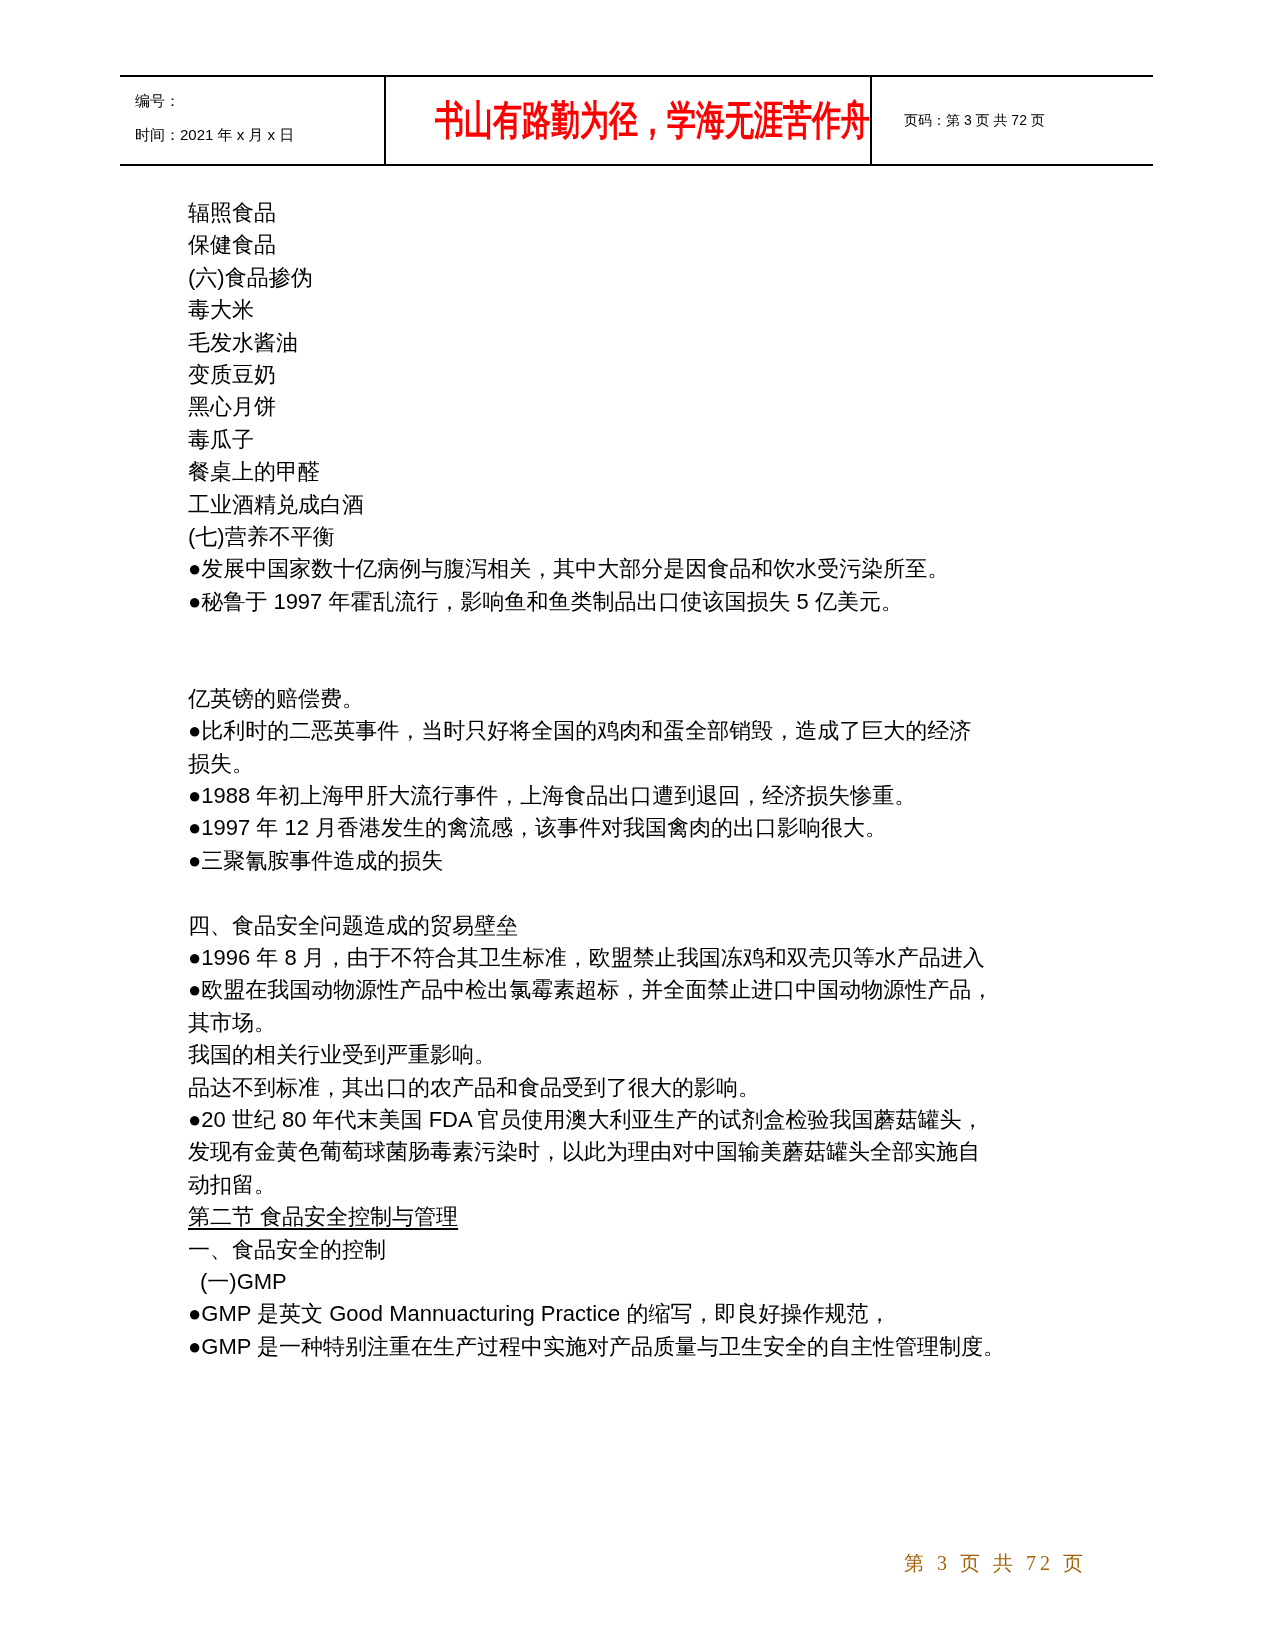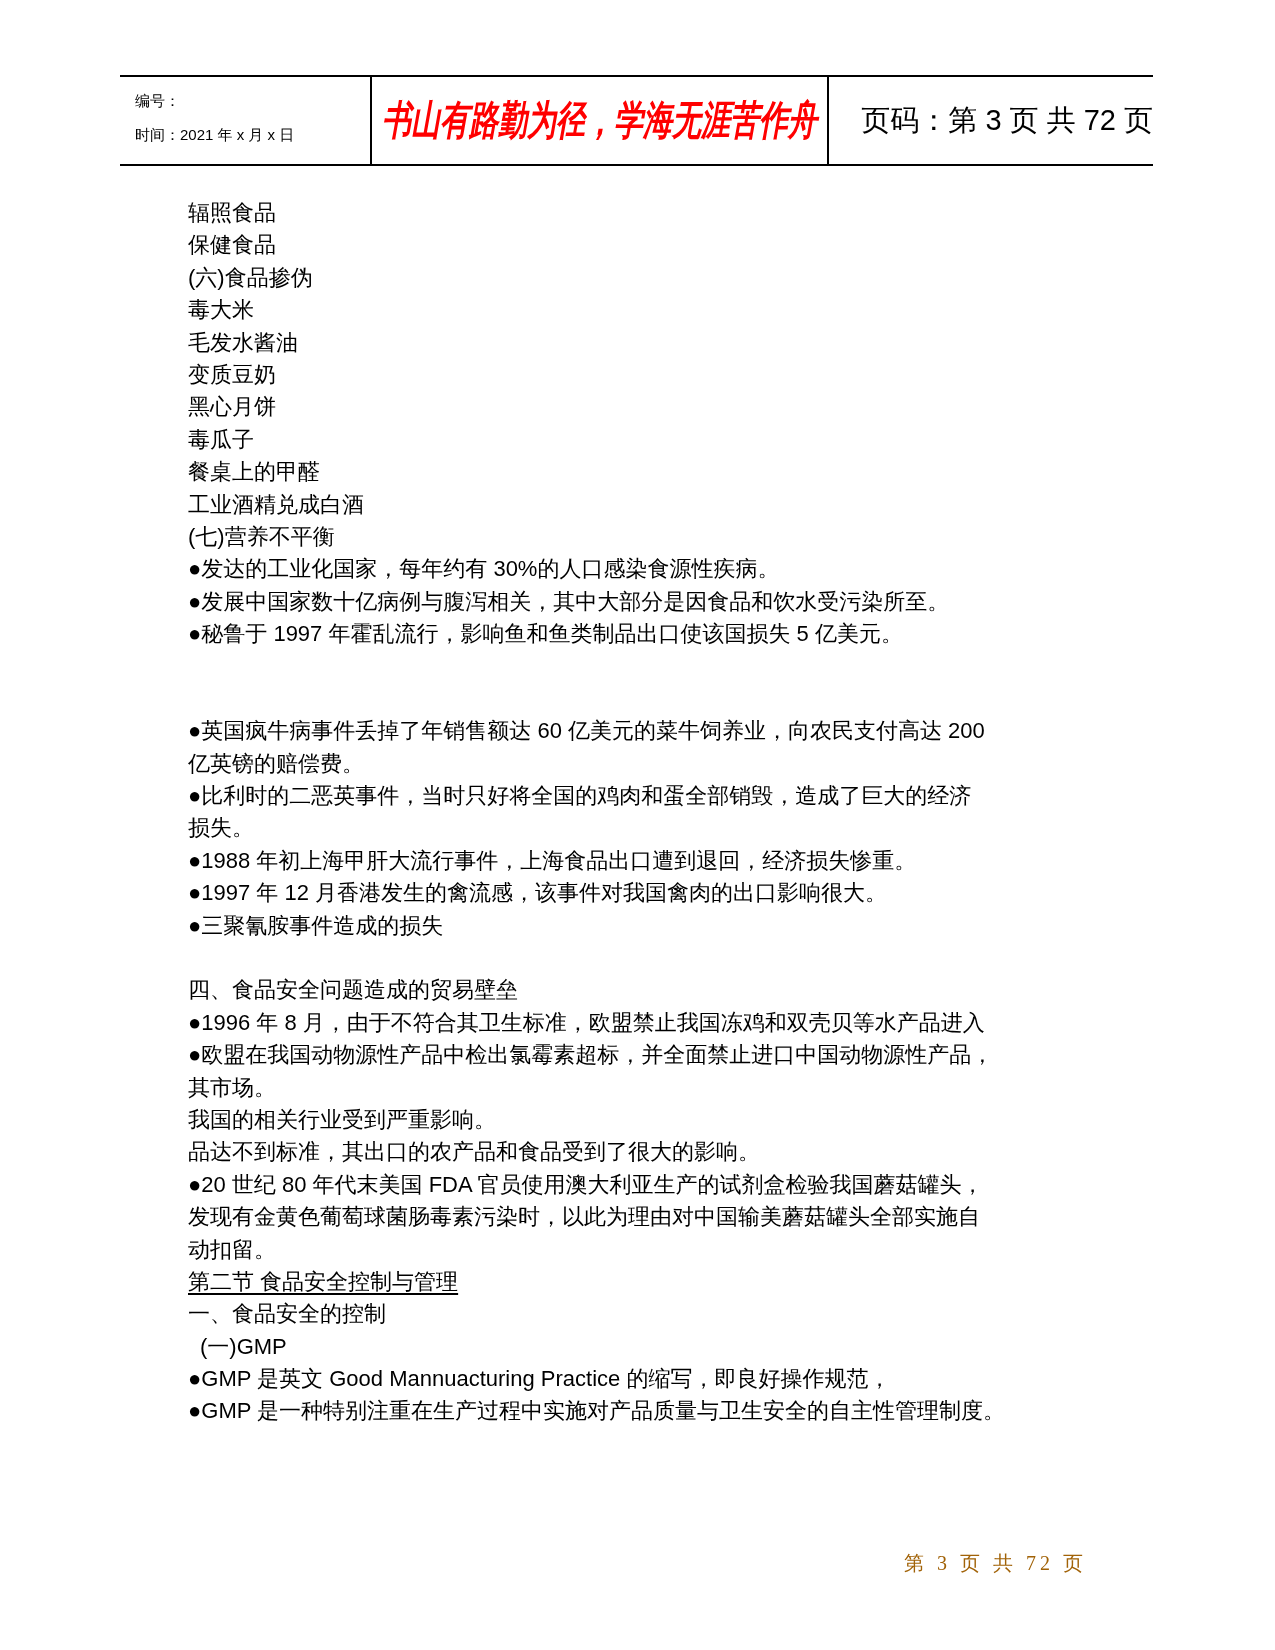--- a/index.html
+++ b/index.html
@@ -24,37 +24,36 @@
   .cell-left {
     width: 264px;
     padding: 7px 4px 0 15px;
     font-size: 15px; line-height: 34px;
     white-space: nowrap;
   }
   .cell-mid {
     width: 488px;
     border-left: 2px solid #000;
     border-right: 2px solid #000;
-    display: flex; align-items: center; justify-content: center;
+    display: flex; align-items: center; justify-content: flex-end;
     overflow: hidden;
-    font-style: italic;
   }
   .motto {
     font-family: "Liberation Serif", serif;
     font-weight: bold;
     font-size: 29px;
     letter-spacing: 0px;
     transform: scaleY(1.40);
     white-space: nowrap;
   }
   .cell-right {
     flex: 1;
     display: flex; align-items: center;
     padding-left: 32px;
-    font-size: 29px;
+    font-size: 14px;
     white-space: nowrap;
   }
 
   
   .content {
     position: absolute; left: 188px; top: 197px;
     font-size: 22px;
     width: 960px;
   }
   .line {
@@ -98,26 +97,24 @@
       <div class="line plain">保健食品</div>
       <div class="line plain">(六)食品掺伪</div>
       <div class="line plain">毒大米</div>
       <div class="line plain">毛发水酱油</div>
       <div class="line plain">变质豆奶</div>
       <div class="line plain">黑心月饼</div>
       <div class="line plain">毒瓜子</div>
       <div class="line plain">餐桌上的甲醛</div>
       <div class="line plain">工业酒精兑成白酒</div>
       <div class="line plain">(七)营养不平衡</div>
-      <div class="line plain">●发达的工业化国家，每年约有 30%的人口感染食源性疾病。</div>
       <div class="line plain">●发展中国家数十亿病例与腹泻相关，其中大部分是因食品和饮水受污染所至。</div>
       <div class="line plain">●秘鲁于 1997 年霍乱流行，影响鱼和鱼类制品出口使该国损失 5 亿美元。</div>
       <div class="line blank">&nbsp;</div>
       <div class="line blank">&nbsp;</div>
-      <div class="line plain">●英国疯牛病事件丢掉了年销售额达 60 亿美元的菜牛饲养业，向农民支付高达 200</div>
       <div class="line plain">亿英镑的赔偿费。</div>
       <div class="line plain">●比利时的二恶英事件，当时只好将全国的鸡肉和蛋全部销毁，造成了巨大的经济</div>
       <div class="line plain">损失。</div>
       <div class="line plain">●1988 年初上海甲肝大流行事件，上海食品出口遭到退回，经济损失惨重。</div>
       <div class="line plain">●1997 年 12 月香港发生的禽流感，该事件对我国禽肉的出口影响很大。</div>
       <div class="line plain">●三聚氰胺事件造成的损失</div>
       <div class="line blank">&nbsp;</div>
       <div class="line plain">四、食品安全问题造成的贸易壁垒</div>
       <div class="line plain">●1996 年 8 月，由于不符合其卫生标准，欧盟禁止我国冻鸡和双壳贝等水产品进入</div>
       <div class="line plain">●欧盟在我国动物源性产品中检出氯霉素超标，并全面禁止进口中国动物源性产品，</div>

